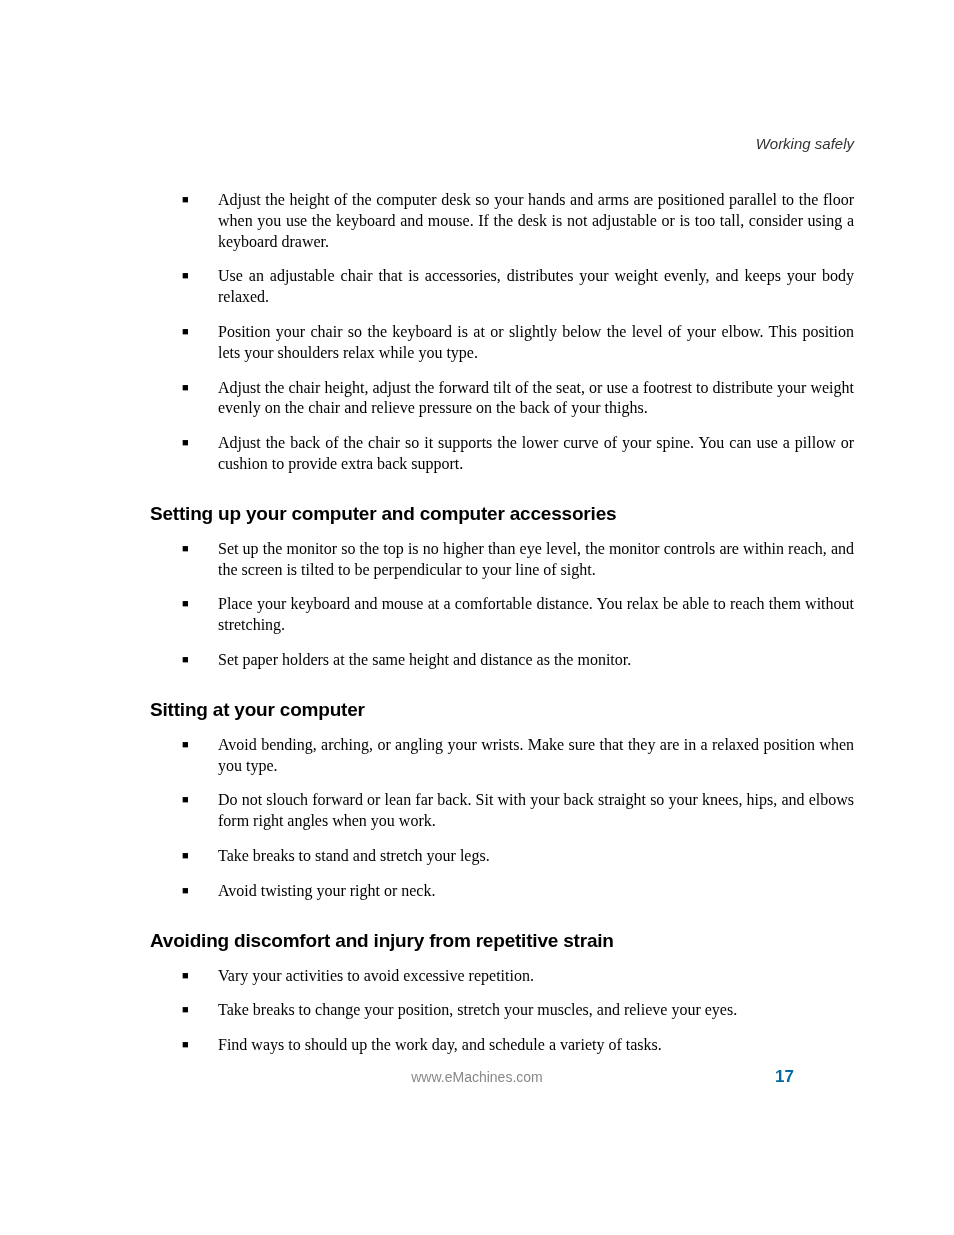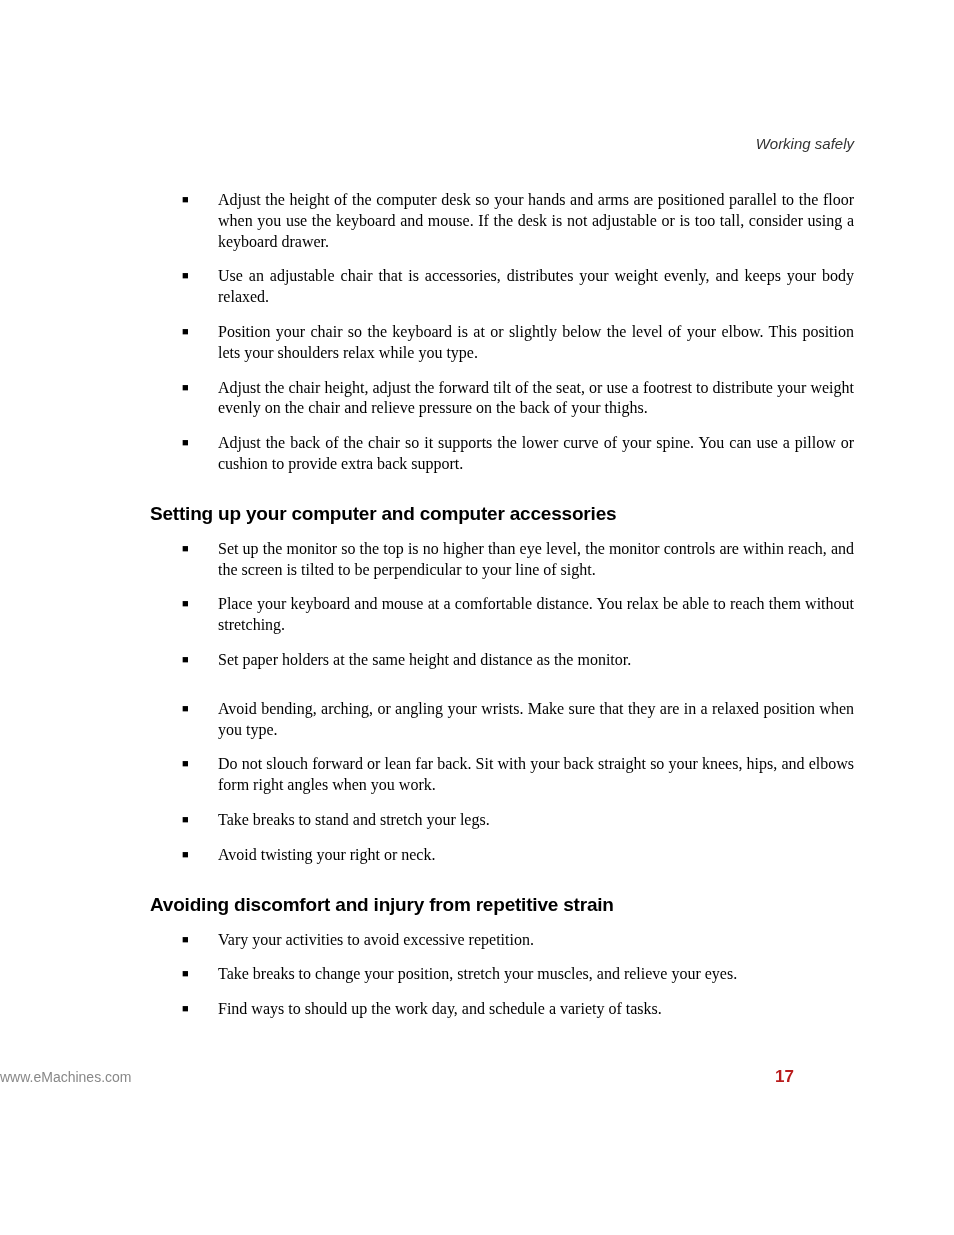--- a/index.html
+++ b/index.html
@@ -57,33 +57,34 @@
       top: 2px;
       font-size: 11px;
       color: #000;
     }
     .footer {
       position: absolute;
       bottom: 150px;
       left: 0;
       right: 0;
       display: flex;
+      justify-content: center;
       align-items: center;
       font-family: Arial, Helvetica, sans-serif;
     }
     .footer-url {
       font-size: 14px;
       color: #888;
     }
     .page-number {
       position: absolute;
       right: 160px;
       font-weight: bold;
       font-size: 17px;
-      color: #b91c1c;
+      color: #0369a1;
     }
   </style>
 </head>
 <body>
 
 <div class="page">
   <div class="header-label">Working safely</div>
 
   <div class="section">
     <ul>
@@ -98,20 +99,21 @@
   <div class="section">
     <h2>Setting up your computer and computer accessories</h2>
     <ul>
       <li>Set up the monitor so the top is no higher than eye level, the monitor controls are within reach, and the screen is tilted to be perpendicular to your line of sight.</li>
       <li>Place your keyboard and mouse at a comfortable distance. You relax be able to reach them without stretching.</li>
       <li>Set paper holders at the same height and distance as the monitor.</li>
     </ul>
   </div>
 
   <div class="section">
+    <h2>Sitting at your computer</h2>
     <ul>
       <li>Avoid bending, arching, or angling your wrists. Make sure that they are in a relaxed position when you type.</li>
       <li>Do not slouch forward or lean far back. Sit with your back straight so your knees, hips, and elbows form right angles when you work.</li>
       <li>Take breaks to stand and stretch your legs.</li>
       <li>Avoid twisting your right or neck.</li>
     </ul>
   </div>
 
   <div class="section">
     <h2>Avoiding discomfort and injury from repetitive strain</h2>

